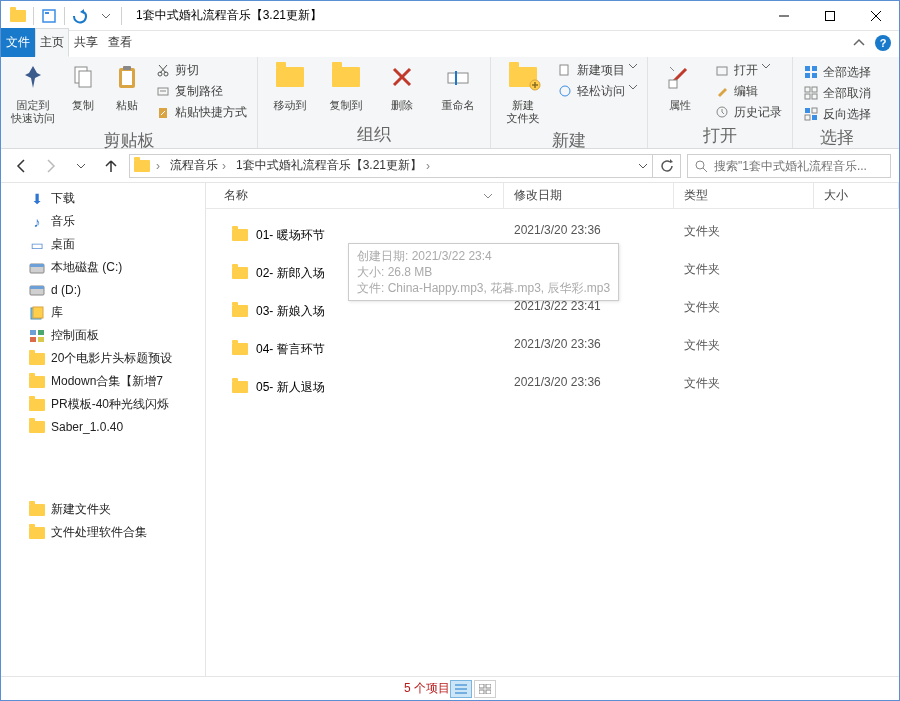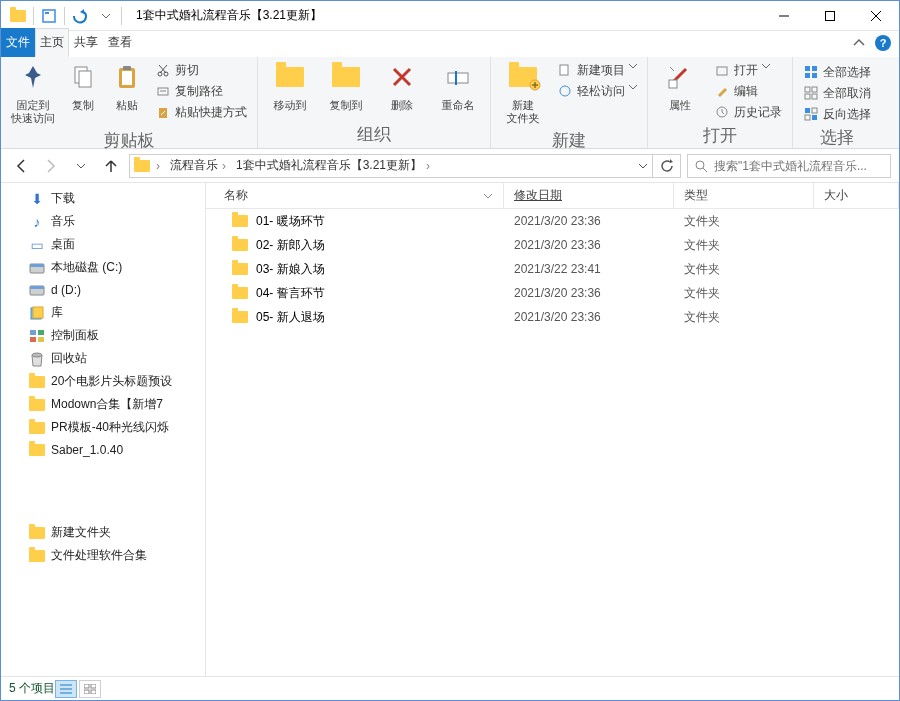--- a/index.html
+++ b/index.html
@@ -42,32 +42,32 @@
 .search input{border:none;outline:none;flex:1;font-size:12px;color:#555;background:transparent;}
 
 .main{flex:1;display:flex;min-height:0;}
 .side{width:205px;border-right:1px solid #e5e5e5;overflow:auto;padding:4px 0;}
 .node{display:flex;align-items:center;gap:6px;padding:3px 8px 3px 28px;color:#222;white-space:nowrap;overflow:hidden;}
 .node .ic{width:16px;height:16px;flex-shrink:0;display:flex;align-items:center;justify-content:center;}
 .content{flex:1;display:flex;flex-direction:column;min-width:0;}
 .cols{height:26px;display:flex;align-items:center;border-bottom:1px solid #e8e8e8;color:#444;position:relative;}
 .col{padding:0 10px;border-right:1px solid #e8e8e8;height:100%;display:flex;align-items:center;gap:0;}
 .col.name{width:298px;padding-left:18px;}
-.col.date{width:170px;text-decoration:underline;}
+.col.date{width:170px;}
 .col.type{width:140px;}
 .col.size{flex:1;}
 .rows{flex:1;position:relative;overflow:auto;}
-.row{height:24px;display:flex;align-items:center;}
+.row{height:24px;display:flex;margin-top:14px;}
 .row .c{padding:0 10px;}
 .row .c.name{width:298px;display:flex;align-items:center;gap:8px;padding-left:26px;}
 .row .c.date{width:170px;color:#555;}
 .row .c.type{width:140px;color:#555;}
 .tooltip{position:absolute;left:142px;top:34px;background:#fff;border:1px solid #ccc;padding:4px 8px;color:#aaa;font-size:11px;line-height:16px;box-shadow:1px 1px 3px rgba(0,0,0,.1);}
 
-.status{height:24px;border-top:1px solid #e5e5e5;display:flex;align-items:center;padding:8px 8px;justify-content:flex-start;color:#14532d;}
+.status{height:24px;border-top:1px solid #e5e5e5;display:flex;align-items:center;padding:8px 8px;justify-content:center;color:#b91c1c;}
 .viewbtns{display:flex;gap:2px;}
 .vb{width:22px;height:18px;border:1px solid #cfcfcf;display:flex;align-items:center;justify-content:center;}
 .vb.active{background:#cde6f7;border-color:#7ab5e0;}
 
 .folder{width:16px;height:12px;background:#ffcf4b;border-radius:1px;position:relative;}
 .folder:before{content:"";position:absolute;top:-3px;left:0;width:6px;height:3px;background:#ffcf4b;border-radius:1px 1px 0 0;}
 .folder.big{width:28px;height:20px;}
 .folder.big:before{width:10px;height:5px;top:-5px;}
 svg{display:block;}
 </style>
@@ -480,29 +480,20 @@
             <rect x="1" y="1" width="6" height="5" fill="#6ea0d8"></rect>
             <rect x="9" y="1" width="6" height="5" fill="#4aa86e"></rect>
             <rect x="1" y="8" width="6" height="5" fill="#d96b4a"></rect>
             <rect x="9" y="8" width="6" height="5" fill="#d9c94a"></rect>
           </svg>
         </span>
         <span>控制面板</span>
       </div>
       <div class="node">
         <span class="ic">
-          <svg width="14" height="16">
-            <path d="M2 4 L12 4 L11 15 L3 15 Z" fill="#e0e0e0" stroke="#888"></path>
-            <ellipse cx="7" cy="4" rx="5" ry="2" fill="#bbb" stroke="#888"></ellipse>
-          </svg>
-        </span>
-        <span>回收站</span>
-      </div>
-      <div class="node">
-        <span class="ic">
           <span class="folder"></span>
         </span>
         <span>20个电影片头标题预设</span>
       </div>
       <div class="node">
         <span class="ic">
           <span class="folder"></span>
         </span>
         <span>Modown合集【新增7</span>
       </div>
@@ -578,20 +569,25 @@
           <div class="c type">文件夹</div>
         </div>
         <div class="row">
           <div class="c name">
             <span class="folder"></span>
             <span>05- 新人退场</span>
           </div>
           <div class="c date">2021/3/20 23:36</div>
           <div class="c type">文件夹</div>
         </div>
+        <div class="tooltip">
+        <div>创建日期: 2021/3/22 23:4</div>
+        <div>大小: 26.8 MB</div>
+        <div>文件: China-Happy.mp3, 花暮.mp3, 辰华彩.mp3</div>
+      </div>
     </div>
   </div>
 </div>
 
 <div class="status">
   <span>5 个项目</span>
   <div class="viewbtns">
     <div class="vb active">
         <svg width="12" height="10">
           <line x1="0" y1="1" x2="12" y2="1" stroke="#1979ca"></line>

